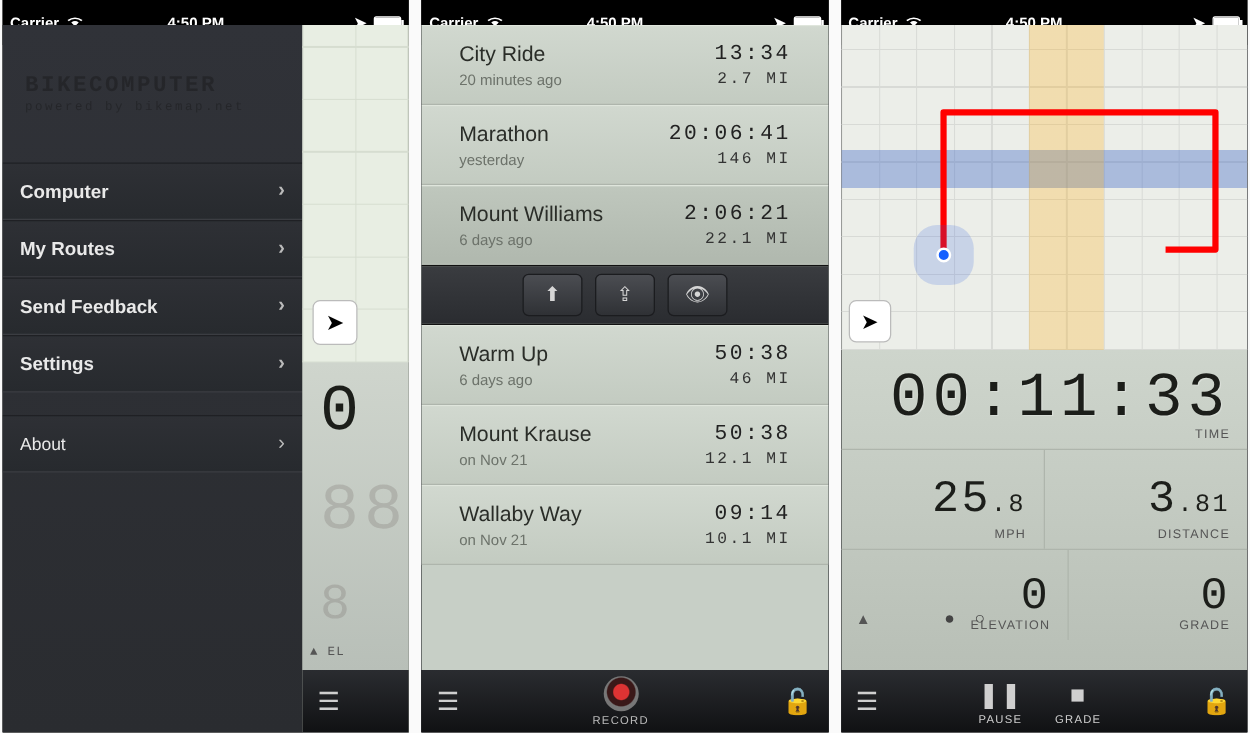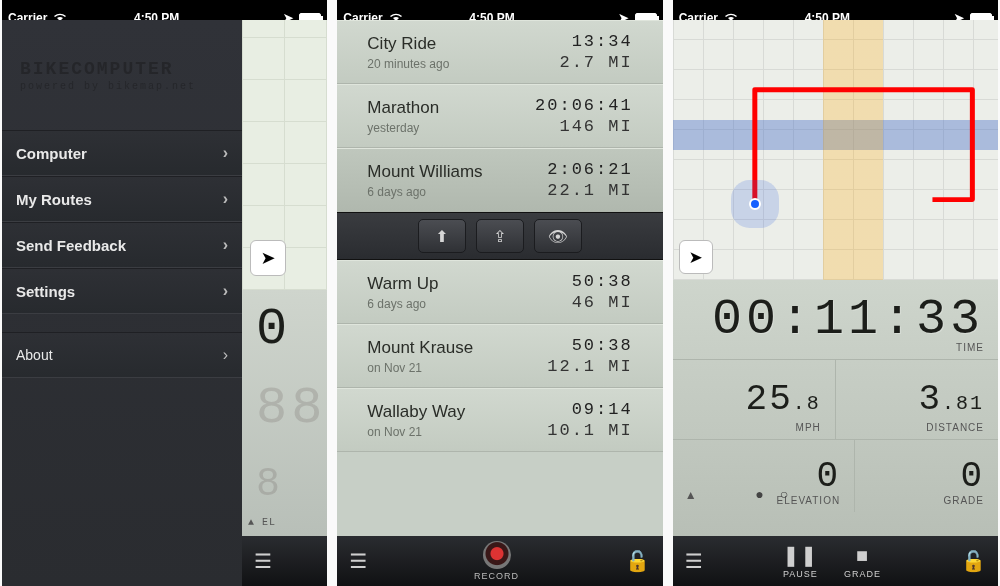--- a/index.html
+++ b/index.html
@@ -142,21 +142,21 @@
     border-top: 1px solid #dfe5dc;
     display:flex; align-items:center; justify-content:space-between;
     padding: 0 30px;
     background: linear-gradient(#d1d8cf,#c3cbc1);
   }
   .p2 .row.selected { background: linear-gradient(#bfc7bd,#b0b8ae); }
   .p2 .row .left-col .name { font-size: 17px; color:#2a2d28; }
   .p2 .row .left-col .meta { font-size: 12px; color:#6c726a; margin-top:3px; }
   .p2 .row .right-col { text-align:right; font-family:"Courier New",monospace; }
   .p2 .row .right-col .time { font-size: 17px; letter-spacing:2px; color:#222; }
-  .p2 .row .right-col .dist { font-size: 17px; letter-spacing:2px; color:#333; margin-top:2px;}
+  .p2 .row .right-col .dist { font-size: 13px; letter-spacing:2px; color:#333; margin-top:2px;}
   .p2 .action-row {
     height: 48px;
     background: linear-gradient(#3a3c40,#2a2c30);
     display:flex; align-items:center; justify-content:center; gap:10px;
     border-top:1px solid #111; border-bottom:1px solid #111;
   }
   .p2 .action-btn {
     width:48px; height:34px;
     background: linear-gradient(#4b4d52,#2f3135);
     border:1px solid #1b1c1f; border-radius:5px;

